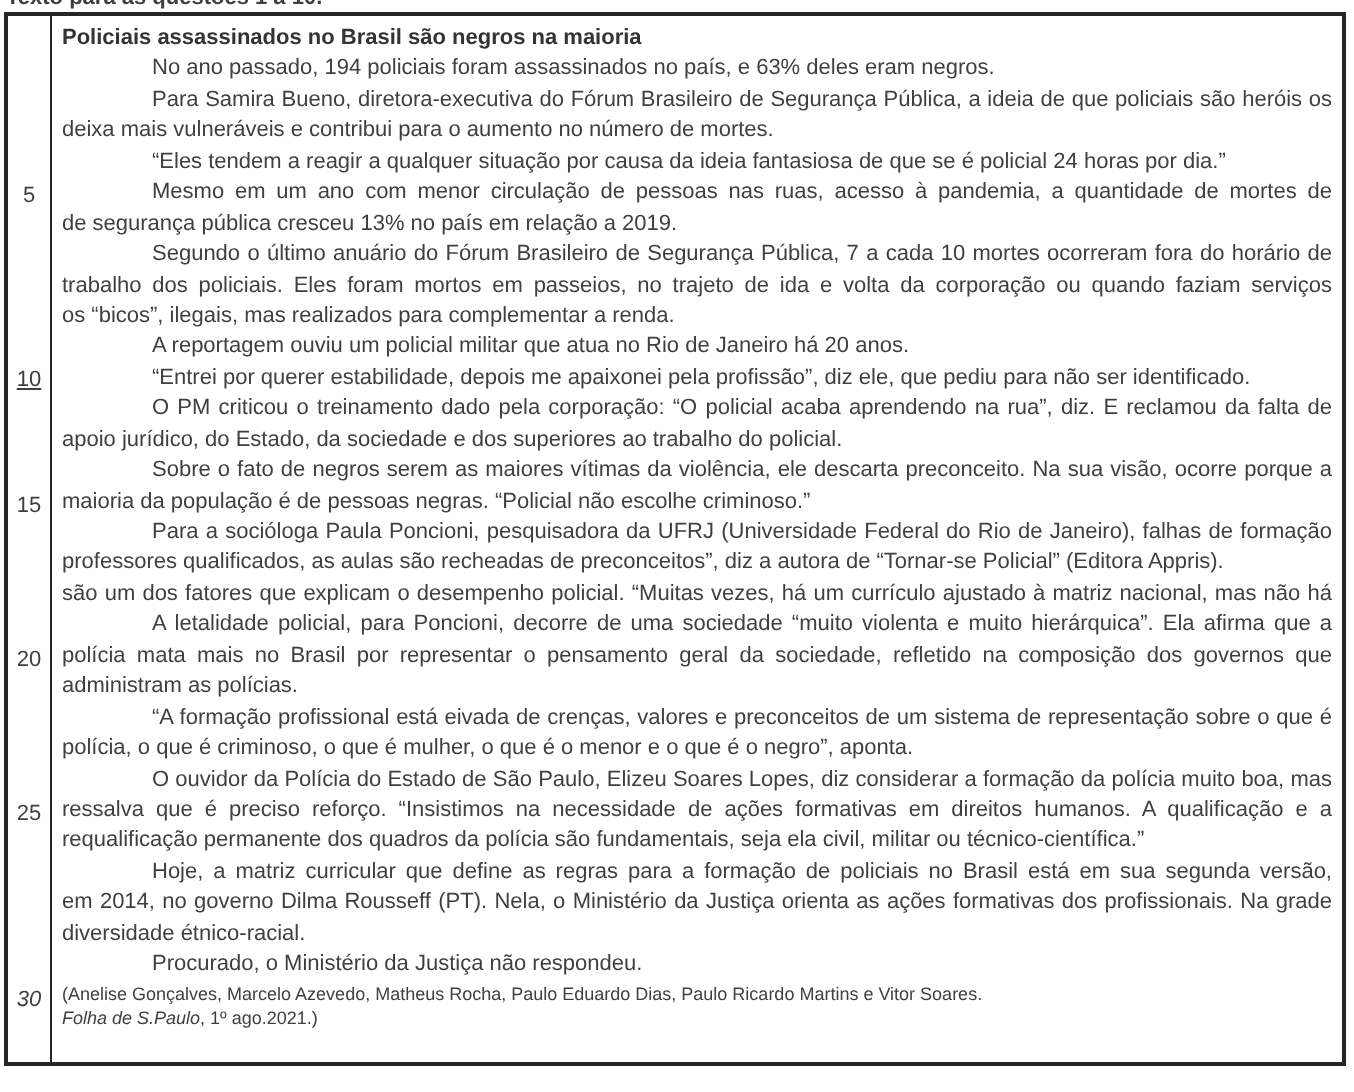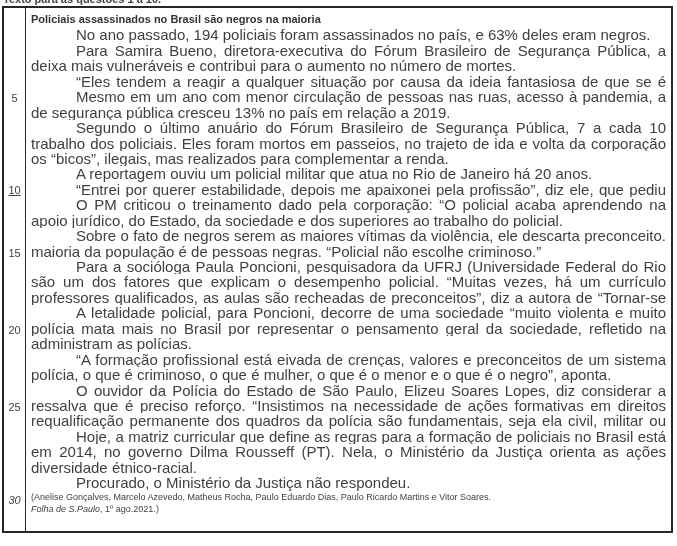--- a/index.html
+++ b/index.html
@@ -44,21 +44,21 @@
     box-sizing: border-box;
     overflow: hidden;
   }
   .title {
     font-weight: bold; font-size: 11px;
     line-height: 15.45px; height: 15.45px;
     color: #333333;
     overflow: hidden;
   }
   .line {
-    font-size: 15px;
+    font-size: 11px;
     line-height: 15.45px; height: 15.45px;
     overflow: hidden;
     text-align: justify;
     text-align-last: left;
   }
   .line.full { text-align-last: justify; }
   .line.indent { text-indent: 45px; }
   .credits {
     text-align: left;
     font-size: 9px;
@@ -95,22 +95,22 @@
         <div class="line full indent">Segundo o último anuário do Fórum Brasileiro de Segurança Pública, 7 a cada 10 mortes ocorreram fora do horário de</div>
         <div class="line full">trabalho dos policiais. Eles foram mortos em passeios, no trajeto de ida e volta da corporação ou quando faziam serviços paralelos,</div>
         <div class="line">os “bicos”, ilegais, mas realizados para complementar a renda.</div>
         <div class="line indent">A reportagem ouviu um policial militar que atua no Rio de Janeiro há 20 anos.</div>
         <div class="line indent">“Entrei por querer estabilidade, depois me apaixonei pela profissão”, diz ele, que pediu para não ser identificado.</div>
         <div class="line full indent">O PM criticou o treinamento dado pela corporação: “O policial acaba aprendendo na rua”, diz. E reclamou da falta de</div>
         <div class="line">apoio jurídico, do Estado, da sociedade e dos superiores ao trabalho do policial.</div>
         <div class="line full indent">Sobre o fato de negros serem as maiores vítimas da violência, ele descarta preconceito. Na sua visão, ocorre porque a</div>
         <div class="line">maioria da população é de pessoas negras. “Policial não escolhe criminoso.”</div>
         <div class="line full indent">Para a socióloga Paula Poncioni, pesquisadora da UFRJ (Universidade Federal do Rio de Janeiro), falhas de formação</div>
+        <div class="line">professores qualificados, as aulas são recheadas de preconceitos”, diz a autora de “Tornar-se Policial” (Editora Appris).</div>
         <div class="line full">são um dos fatores que explicam o desempenho policial. “Muitas vezes, há um currículo ajustado à matriz nacional, mas não há</div>
-        <div class="line">professores qualificados, as aulas são recheadas de preconceitos”, diz a autora de “Tornar-se Policial” (Editora Appris).</div>
         <div class="line full indent">A letalidade policial, para Poncioni, decorre de uma sociedade “muito violenta e muito hierárquica”. Ela afirma que a</div>
         <div class="line full">polícia mata mais no Brasil por representar o pensamento geral da sociedade, refletido na composição dos governos que</div>
         <div class="line">administram as polícias.</div>
         <div class="line full indent">“A formação profissional está eivada de crenças, valores e preconceitos de um sistema de representação sobre o que é</div>
         <div class="line">polícia, o que é criminoso, o que é mulher, o que é o menor e o que é o negro”, aponta.</div>
         <div class="line full indent">O ouvidor da Polícia do Estado de São Paulo, Elizeu Soares Lopes, diz considerar a formação da polícia muito boa, mas</div>
         <div class="line full">ressalva que é preciso reforço. “Insistimos na necessidade de ações formativas em direitos humanos. A qualificação e a</div>
         <div class="line">requalificação permanente dos quadros da polícia são fundamentais, seja ela civil, militar ou técnico-científica.”</div>
         <div class="line full indent">Hoje, a matriz curricular que define as regras para a formação de policiais no Brasil está em sua segunda versão, editada</div>
         <div class="line full">em 2014, no governo Dilma Rousseff (PT). Nela, o Ministério da Justiça orienta as ações formativas dos profissionais. Na grade</div>

